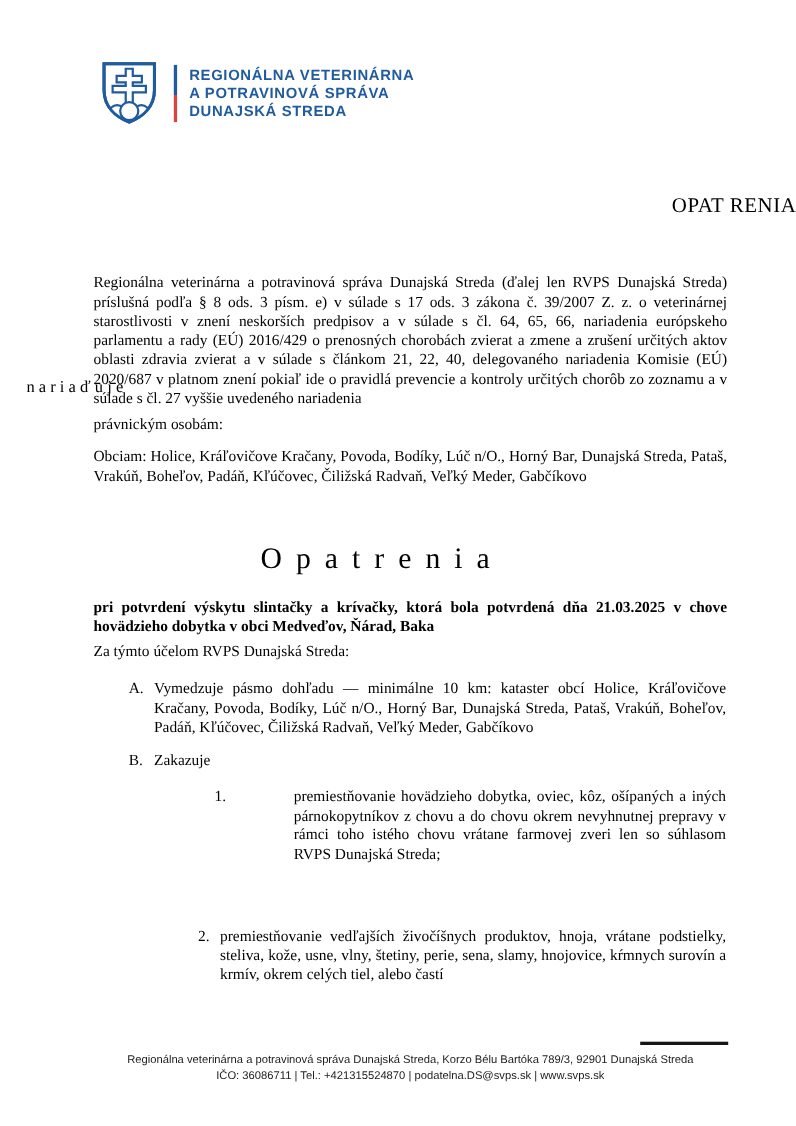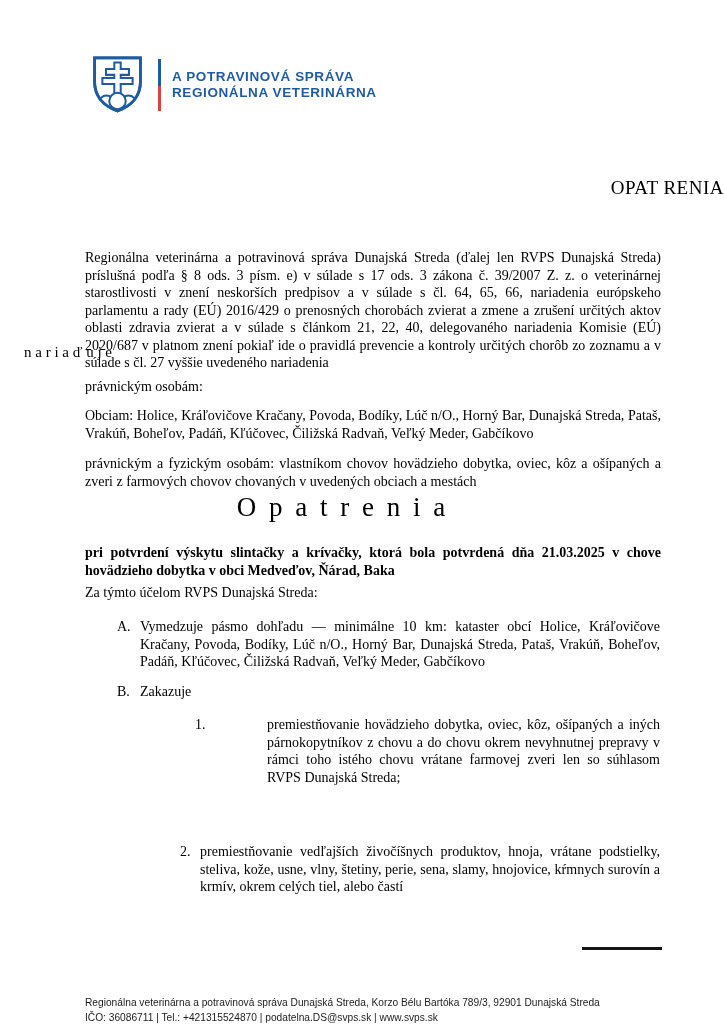--- a/index.html
+++ b/index.html
@@ -61,21 +61,21 @@
   .item-1 .li-text { width:393px; }
   .item-2 { top:843px; left:180px; width:480px; }
   .item-2 .li-label { width:20px; }
   .item-2 .li-text { width:460px; }
 
   
   .footer-divider { top:947px; left:582px; width:80px; height:2.5px; background:#151515; }
   .footer-text {
     top:956px; left:85px; width:576px;
     font-family:"Liberation Sans", sans-serif;
-    font-size:10.2px; line-height:15px; text-align:left; color:#1c1c1c;margin-top:39px;
+    font-size:10.2px; line-height:15px; text-align:center; color:#1c1c1c;
   }
 </style>
 </head>
 <body>
 
 <div class="page">
 
   <div class="abs logo">
     <svg class="logo-svg" width="55" height="61" viewBox="0 0 60 66">
       <defs>
@@ -87,35 +87,35 @@
       <g clip-path="url(#shieldClip)">
         <path class="stroke" d="M26.5,9 H33.5 V16 H42.5 V22.5 H33.5 V26 H46.5 V32.5 H33.5 V45 H26.5 V32.5 H13.5 V26 H26.5 V22.5 H17.5 V16 H26.5 Z" fill="#ffffff" stroke-width="2.2"></path>
         <circle class="stroke" cx="18" cy="53" r="8" fill="#ffffff" stroke-width="2.2"></circle>
         <circle class="stroke" cx="42" cy="53" r="8" fill="#ffffff" stroke-width="2.2"></circle>
         <circle class="stroke" cx="30" cy="51" r="9" fill="#ffffff" stroke-width="2.2"></circle>
       </g>
       <path class="stroke" d="M5,4 H55 V30 C55,47 43,57 30,62 C17,57 5,47 5,30 Z" fill="none" stroke-width="3"></path>
     </svg>
     <div class="logo-divider"></div>
     <div class="logo-text">
+      <div>REGIONÁLNA VETERINÁRNA</div>
       <div>A POTRAVINOVÁ SPRÁVA</div>
-      <div>REGIONÁLNA VETERINÁRNA</div>
+      <div>DUNAJSKÁ STREDA</div>
     </div>
   </div>
 
 
   <div class="abs doc-title">OPAT RENIA</div>
 
   <div class="abs body-par intro">Regionálna veterinárna a potravinová správa Dunajská Streda (ďalej len RVPS Dunajská Streda) príslušná podľa § 8 ods. 3 písm. e) v súlade s 17 ods. 3 zákona č. 39/2007 Z. z. o veterinárnej starostlivosti v znení neskorších predpisov a v súlade s čl. 64, 65, 66, nariadenia európskeho parlamentu a rady (EÚ) 2016/429 o prenosných chorobách zvierat a zmene a zrušení určitých aktov oblasti zdravia zvierat a v súlade s článkom 21, 22, 40, delegovaného nariadenia Komisie (EÚ) 2020/687 v platnom znení pokiaľ ide o pravidlá prevencie a kontroly určitých chorôb zo zoznamu a v súlade s čl. 27 vyššie uvedeného nariadenia</div>
 
   <div class="abs order-verb">n a r i a ď u j e</div>
 
   <div class="abs addressee-legal">právnickým osobám:</div>
   <div class="abs body-par municipalities">Obciam: Holice, Kráľovičove Kračany, Povoda, Bodíky, Lúč n/O., Horný Bar, Dunajská Streda, Pataš, Vrakúň, Boheľov, Padáň, Kľúčovec, Čiližská Radvaň, Veľký Meder, Gabčíkovo</div>
-  <div class="abs body-par owners">právnickým a fyzickým osobám: vlastníkom chovov hovädzieho dobytka, oviec, kôz a ošípaných a zveri z farmových chovov chovaných v uvedených obciach a mestách</div>
 
   <div class="abs measures-title">O p a t r e n i a</div>
 
   <div class="abs body-par occurrence">pri potvrdení výskytu slintačky a krívačky, ktorá bola potvrdená dňa 21.03.2025 v chove hovädzieho dobytka v obci Medveďov, Ňárad, Baka</div>
   <div class="abs purpose">Za týmto účelom RVPS Dunajská Streda:</div>
 
   <div class="abs li sec-a">
     <span class="li-label">A.</span>
     <span class="li-text">Vymedzuje pásmo dohľadu — minimálne 10 km: kataster obcí Holice, Kráľovičove Kračany, Povoda, Bodíky, Lúč n/O., Horný Bar, Dunajská Streda, Pataš, Vrakúň, Boheľov, Padáň, Kľúčovec, Čiližská Radvaň, Veľký Meder, Gabčíkovo</span>
   </div>

